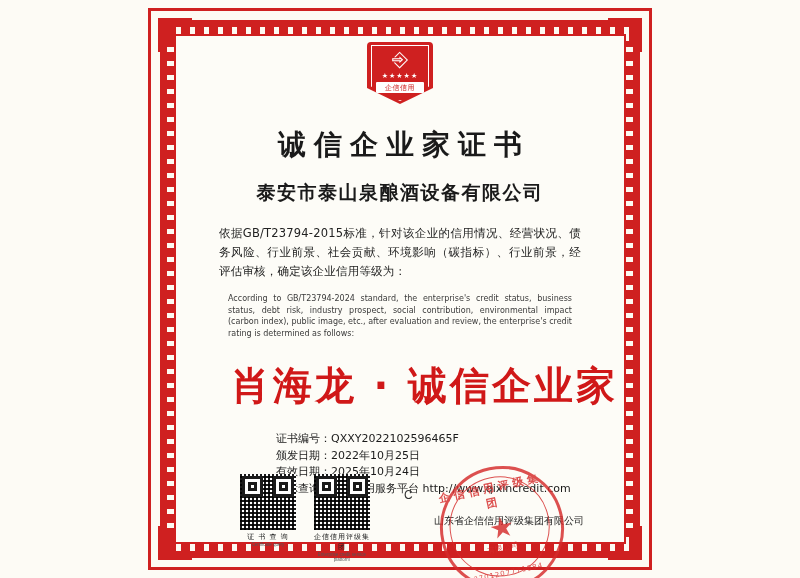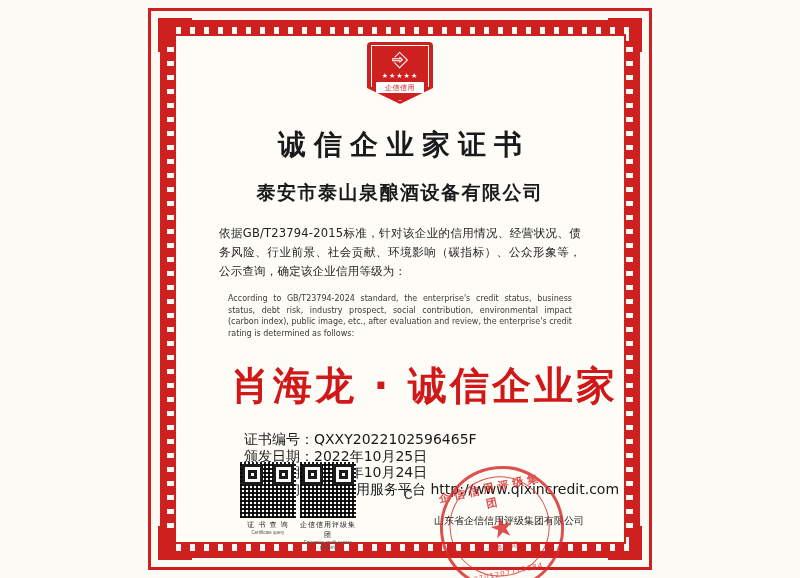--- a/index.html
+++ b/index.html
@@ -193,43 +193,43 @@
     font-family: "DejaVu Sans", sans-serif;
     font-size: 39px;
     font-weight: bold;
     color: #d01818;
     letter-spacing: 3px;
     text-align: right;
   }
 
   
   .details {
-    margin: 18px 0 0 62px;
+    margin: 18px 0 0 94px;
     text-align: left;
     font-family: "DejaVu Sans", sans-serif;
-    font-size: 14px;
+    font-size: 11px;
     line-height: 16.5px;
     color: #1a1a1a;
   }
   .details div { white-space: nowrap; }
 
   
   .bottom {
     position: absolute;
     left: 0;
     top: 422px;
     width: 436px;
     height: 76px;
   }
   .qr-group {
     position: absolute;
     left: 58px;
-    top: 0;
+    top: 12px;
     display: flex;
-    gap: 4px;
+    gap: 18px;
   }
   .qr-item { width: 56px; text-align: center; }
   .qr-box {
     width: 56px;
     height: 56px;
     background:
       repeating-linear-gradient(0deg, #1b1b1b 0 2px, #ffffff 2px 4px),
       repeating-linear-gradient(90deg, #1b1b1b 0 2px, #ffffff 2px 4px);
     background-blend-mode: multiply;
     position: relative;
@@ -355,21 +355,21 @@
       <div class="emblem-inner"></div>
       <div class="emblem-figure">⎆</div>
       <div class="emblem-stars">★★★★★</div>
       <div class="emblem-label">企信信用</div>
     </div>
 
     <div class="cert-title">诚信企业家证书</div>
 
     <div class="company-name">泰安市泰山泉酿酒设备有限公司</div>
 
-    <div class="body-cn">依据GB/T23794-2015标准，针对该企业的信用情况、经营状况、债务风险、行业前景、社会贡献、环境影响（碳指标）、公众形象等，公示查询，确定该企业信用等级为：</div>
+    <div class="body-cn">依据GB/T23794-2015标准，针对该企业的信用情况、经营状况、债务风险、行业前景、社会贡献、环境影响（碳指标）、行业前景，经评估审核，确定该企业信用等级为：</div>
 
     <div class="body-en">According to GB/T23794-2024 standard, the enterprise's credit status, business status, debt risk, industry prospect, social contribution, environmental impact (carbon index), public image, etc., after evaluation and review, the enterprise's credit rating is determined as follows:</div>
 
     <div class="award">肖海龙 · 诚信企业家</div>
 
     <div class="details">
       <div>证书编号：QXXY2022102596465F</div>
       <div>颁发日期：2022年10月25日</div>
       <div>有效日期：2025年10月24日</div>
       <div>公示查询：企信信用服务平台 http://www.qixincredit.com</div>

